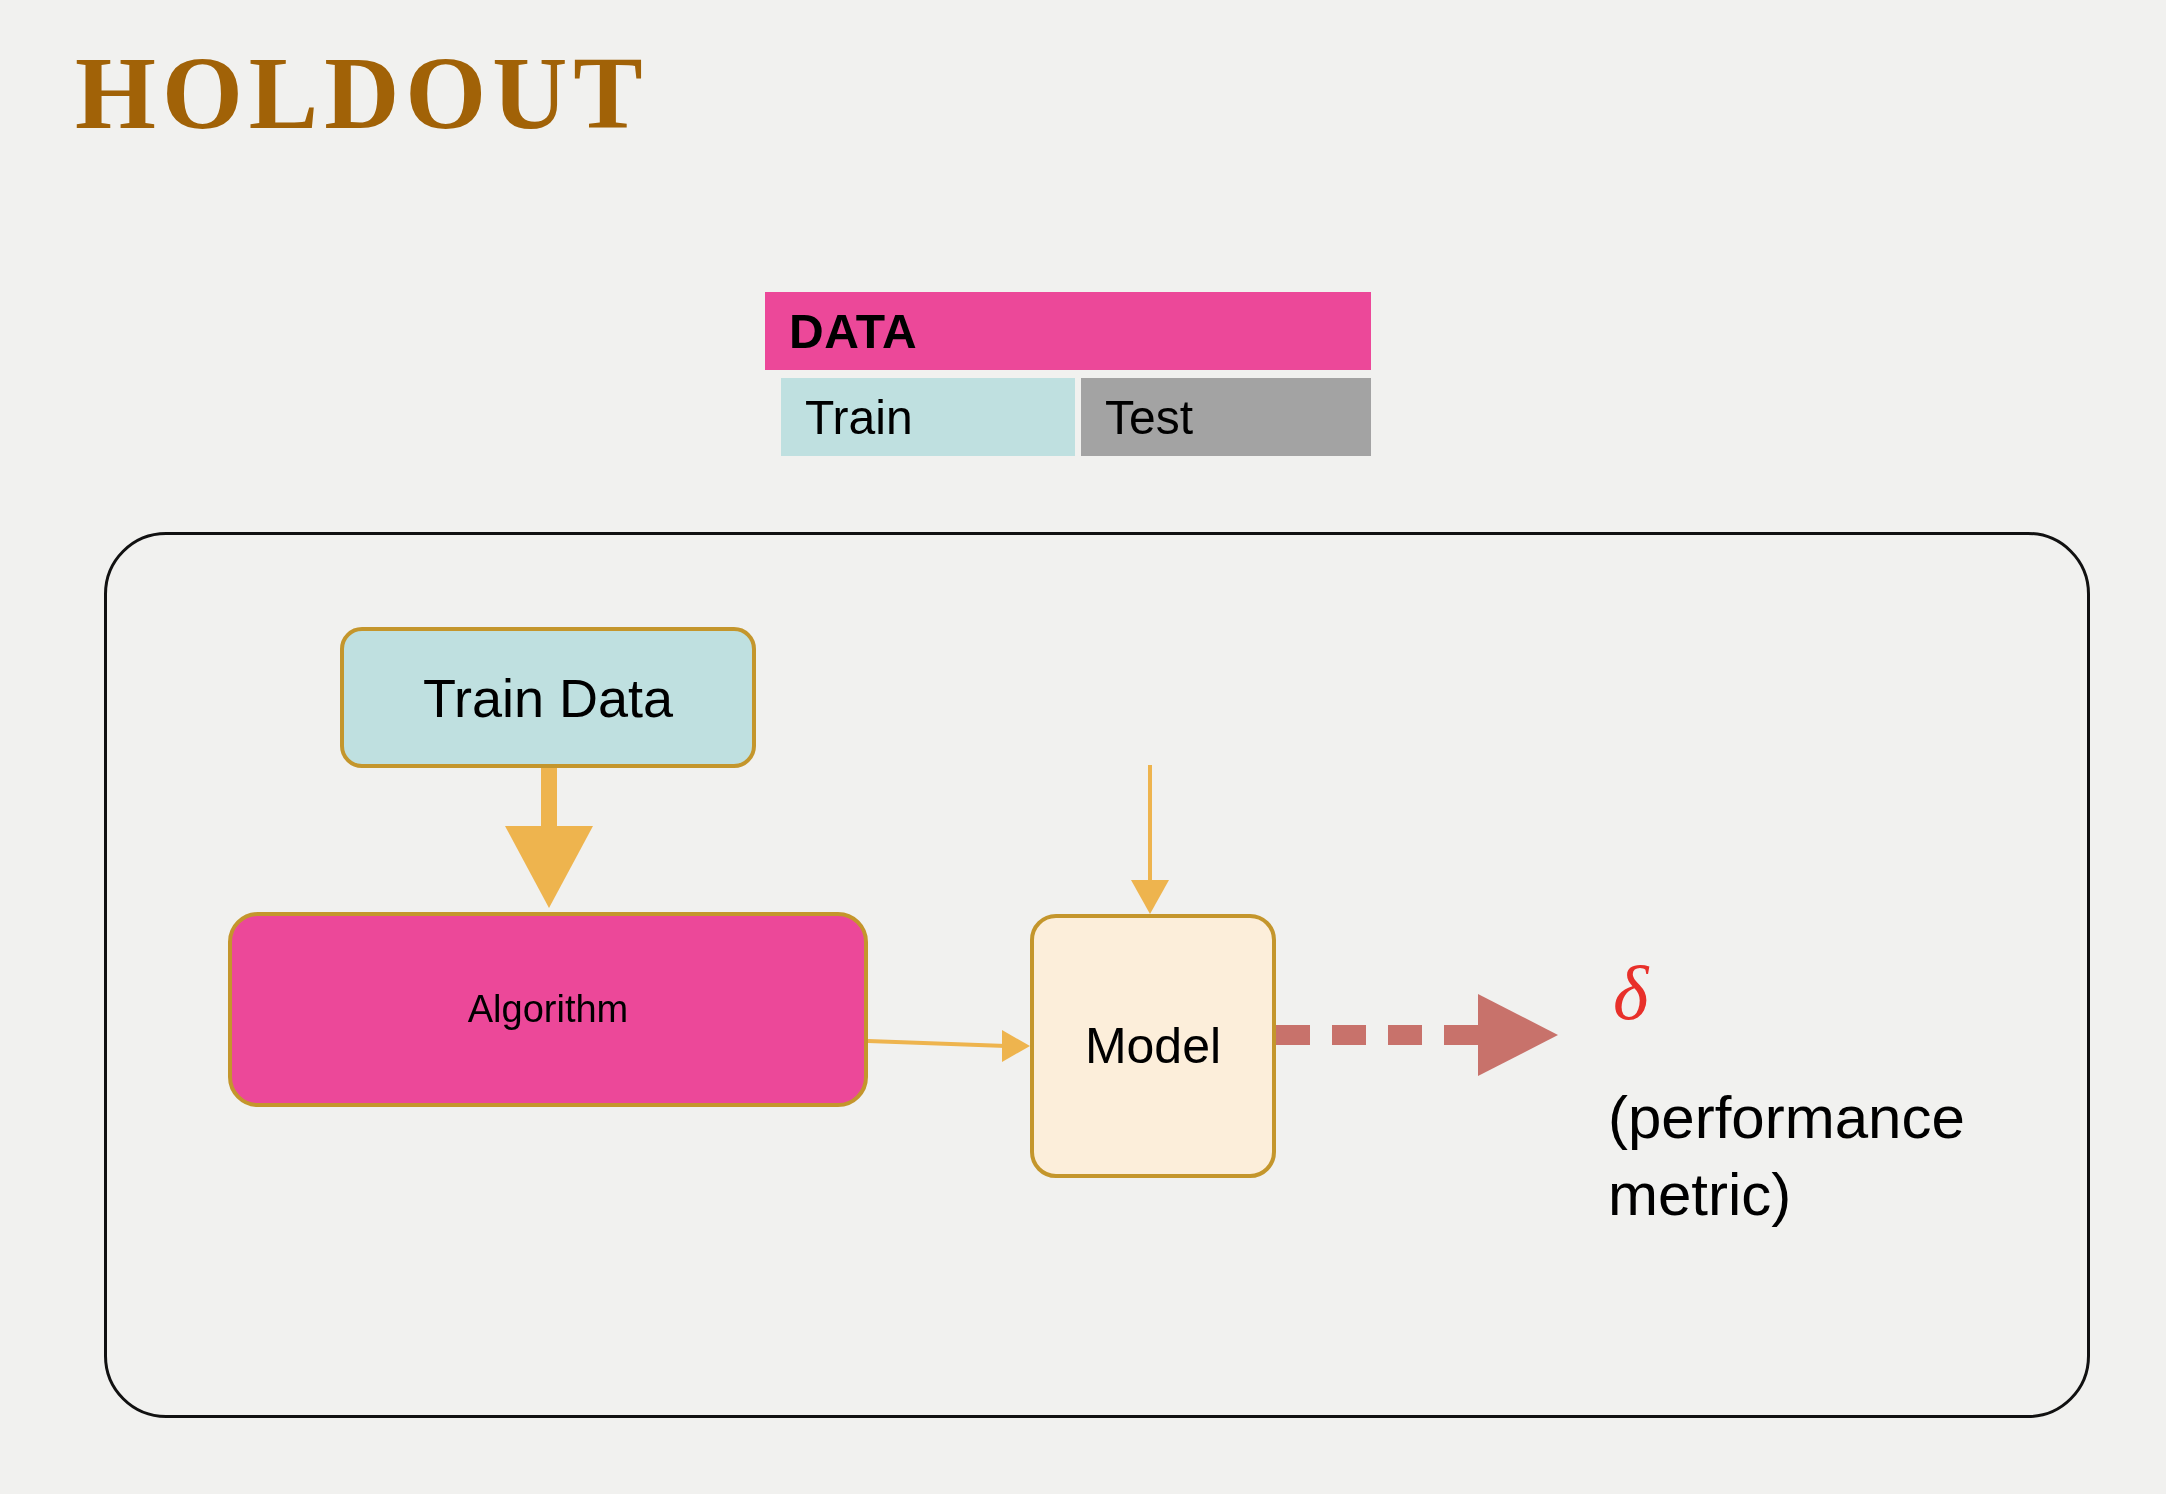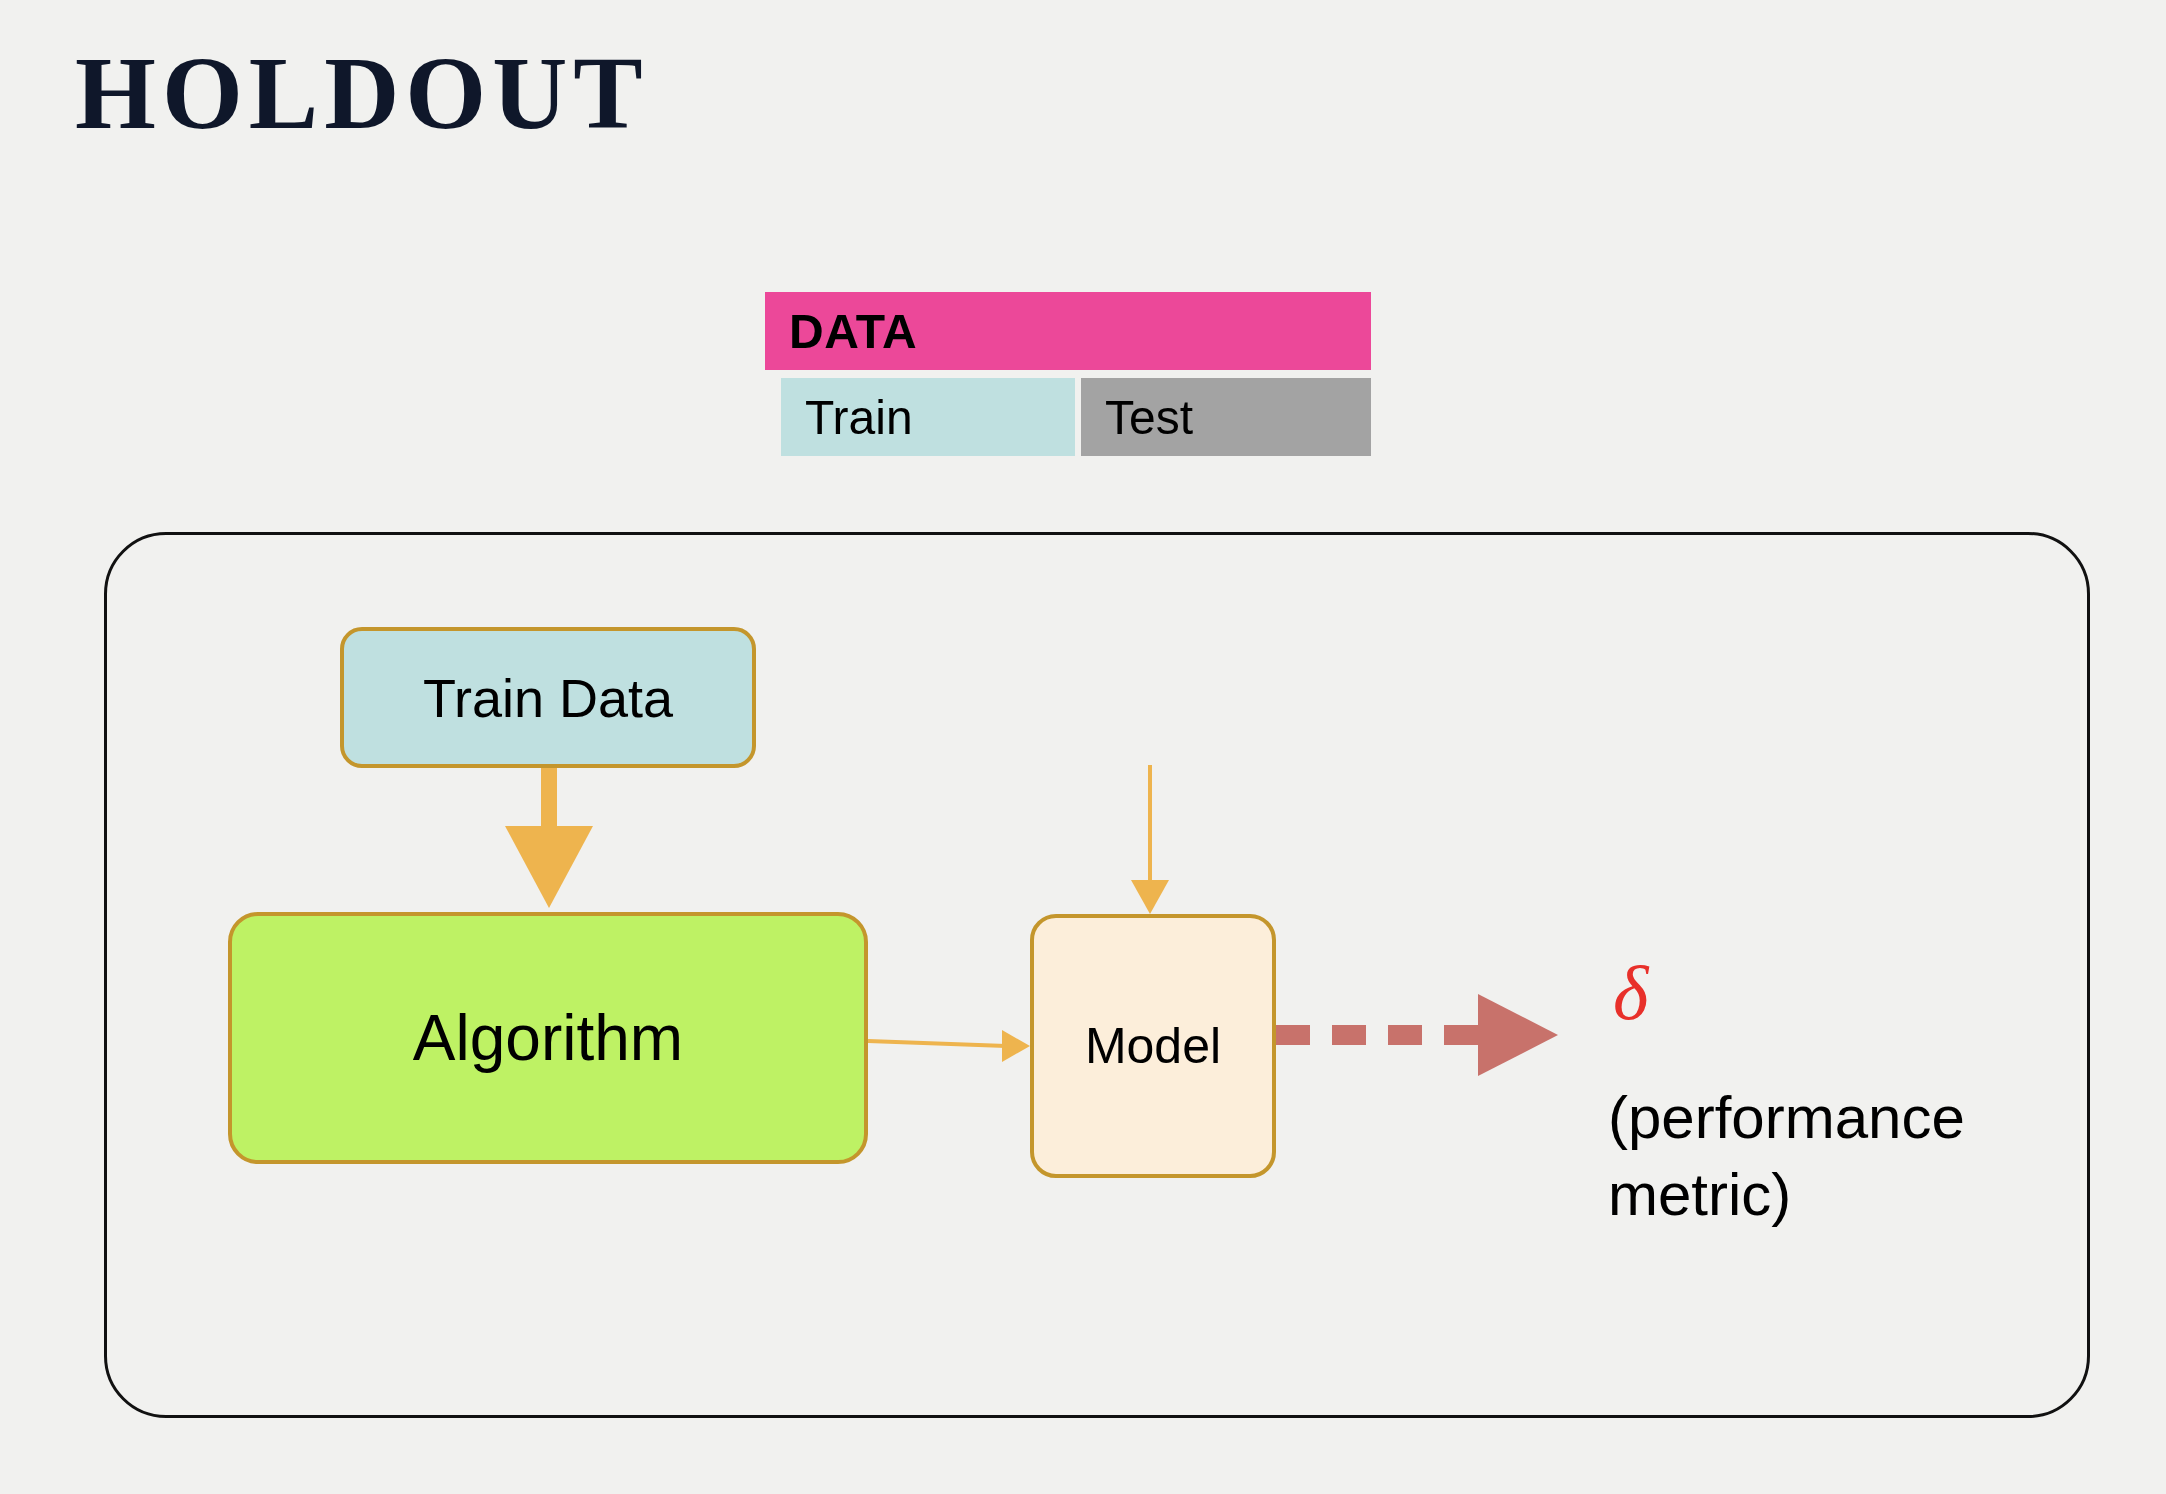--- a/index.html
+++ b/index.html
@@ -18,21 +18,21 @@
 
   
   .title {
     position: absolute;
     left: 75px;
     top: 36px;
     font-family: "Liberation Serif", serif;
     font-size: 104px;
     font-weight: 700;
     letter-spacing: 6px;
-    color: #0f172a;
+    color: #a16207;
     line-height: 1.1;
     white-space: nowrap;
   }
 
   
   .data-table {
     position: absolute;
     left: 765px;
     top: 292px;
     width: 606px;
@@ -112,24 +112,24 @@
     width: 304px;
     height: 118px;
     background: #fceeda;
     border-radius: 22px;
     font-size: 50px;
   }
   .node-algorithm {
     left: 228px;
     top: 912px;
     width: 640px;
-    height: 252px;
-    background: #bef264;
+    height: 195px;
+    background: #ec4899;
     border-radius: 30px;
-    font-size: 64px;
+    font-size: 38px;
   }
   .node-model {
     left: 1030px;
     top: 914px;
     width: 246px;
     height: 264px;
     background: #fceeda;
     border-radius: 26px;
     font-size: 50px;
   }

